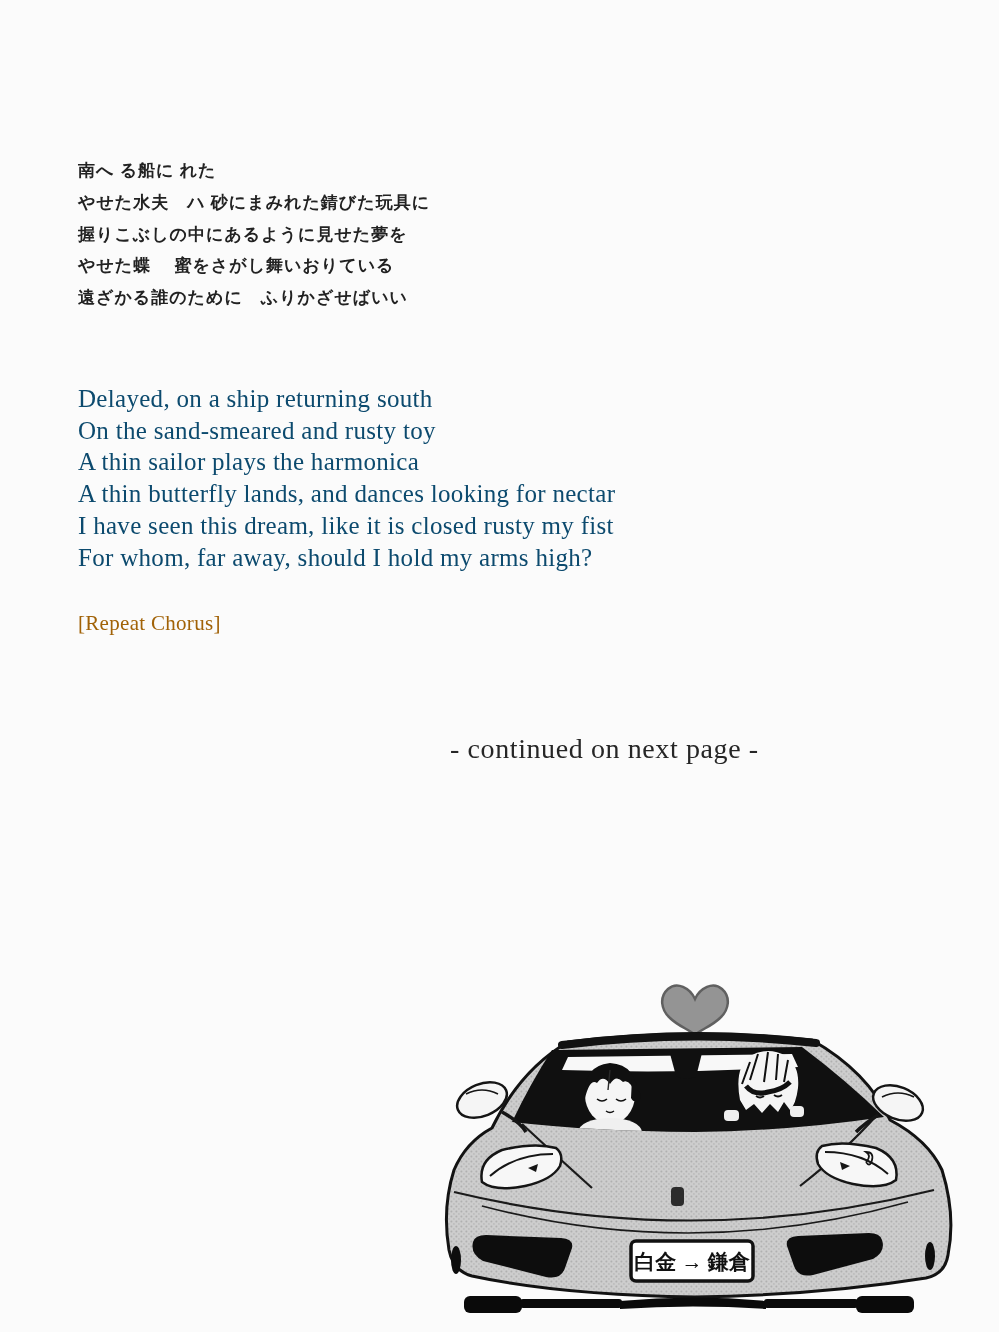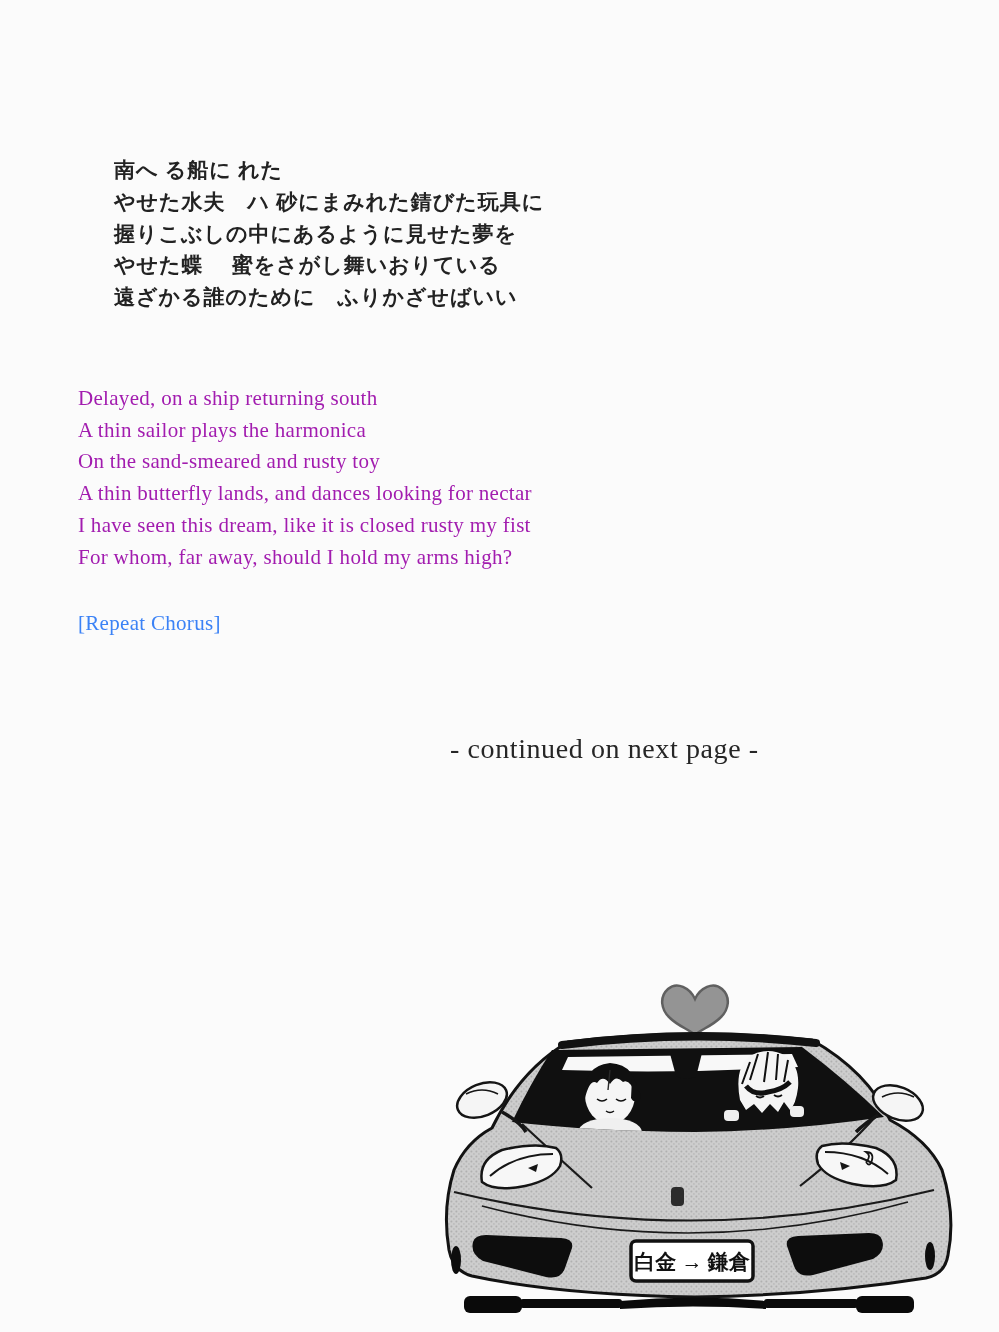--- a/index.html
+++ b/index.html
@@ -15,47 +15,46 @@
     overflow: hidden;
     font-family: "Liberation Serif", "DejaVu Serif", serif;
     color: #1f1f1f;
   }
   .jp-block {
     position: absolute;
     left: 78px;
     top: 155px;
   }
   .jp-line {
-    font-size: 21px;
+    font-size: 17px;
     line-height: 31.8px;
     letter-spacing: 1px;
     font-weight: 600;
     white-space: pre;
     color: #222;
-    margin-left: 36px;
   }
   .en-block {
     position: absolute;
     left: 78px;
     top: 383px;
   }
   .en-line {
-    font-size: 21px;
+    font-size: 25px;
     line-height: 31.7px;
     letter-spacing: 0.3px;
     white-space: pre;
-    color: #a21caf;
+    color: #0c4a6e;
   }
   .chorus-note {
     position: absolute;
     left: 78px;
     top: 611px;
     font-size: 21px;
     letter-spacing: 0.3px;
-    color: #3b82f6;
+    color: #a16207;
   }
   .continued-note {
     position: absolute;
     left: 450px;
     top: 733px;
     font-size: 28px;
     letter-spacing: 0.6px;
     color: #262626;
   }
   .car-illustration {
@@ -80,22 +79,22 @@
   <div class="jp-block">
     <div class="jp-line">南へ る船に れた</div>
     <div class="jp-line">やせた水夫　ハ 砂にまみれた錆びた玩具に</div>
     <div class="jp-line">握りこぶしの中にあるように見せた夢を</div>
     <div class="jp-line">やせた蝶　 蜜をさがし舞いおりている</div>
     <div class="jp-line">遠ざかる誰のために　ふりかざせばいい</div>
   </div>
 
   <div class="en-block">
     <div class="en-line">Delayed, on a ship returning south</div>
+    <div class="en-line">On the sand-smeared and rusty toy</div>
     <div class="en-line">A thin sailor plays the harmonica</div>
-    <div class="en-line">On the sand-smeared and rusty toy</div>
     <div class="en-line">A thin butterfly lands, and dances looking for nectar</div>
     <div class="en-line">I have seen this dream, like it is closed rusty my fist</div>
     <div class="en-line">For whom, far away, should I hold my arms high?</div>
   </div>
 
   <div class="chorus-note">[Repeat Chorus]</div>
 
   <div class="continued-note">- continued on next page -</div>
 
   <svg class="car-illustration" viewBox="0 0 520 372" xmlns="http://www.w3.org/2000/svg">

